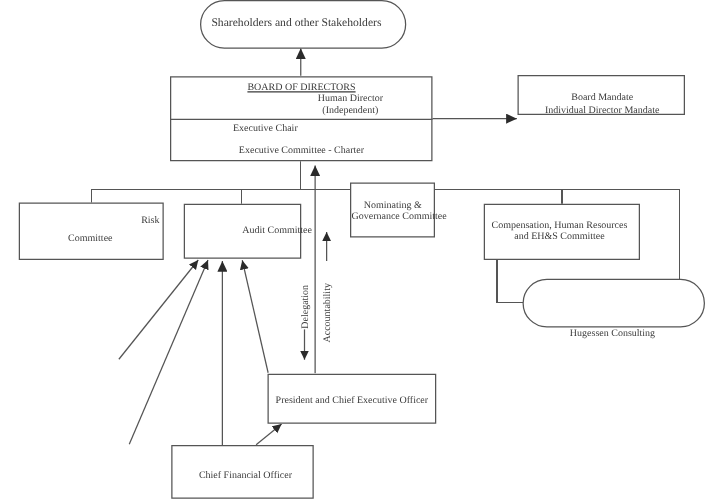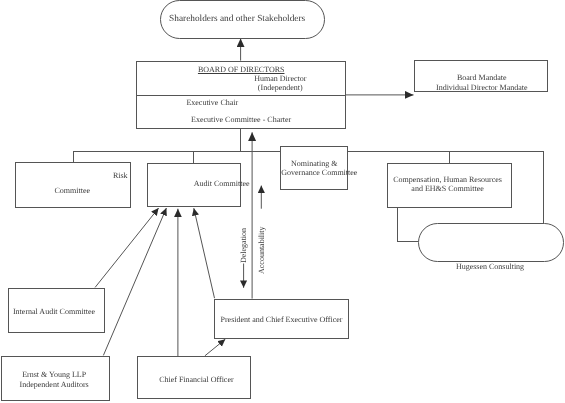--- a/index.html
+++ b/index.html
@@ -100,28 +100,21 @@
 
   <div class="node" style="left:386.9px;top:162.9px;width:125.4px;height:45.4px;display:block;">
     <div class="tl" style="top:12.0px;left:-2px;">Compensation, Human Resources</div>
     <div class="tl" style="top:21.4px;left:-2px;">and EH&amp;S Committee</div>
   </div>
 
   <div class="node rounded" style="left:417.5px;top:222.8px;width:146px;height:39.2px;display:block;">
     <div class="tl" style="top:15.4px;left:-0.5px;margin-top:24px;">Hugessen Consulting</div>
   </div>
 
-  <div class="node" style="left:7.5px;top:287.5px;width:97.1px;height:45.8px;display:block;">
-    <div class="tl" style="top:19.9px;left:-2px;">Internal Audit Committee</div>
-  </div>
 
-  <div class="node" style="left:0.7px;top:356.3px;width:109.7px;height:44.4px;display:block;">
-    <div class="tl" style="top:14.1px;left:-1.4px;">Ernst &amp; Young LLP</div>
-    <div class="tl" style="top:23.4px;left:-1.4px;">Independent Auditors</div>
-  </div>
 
   <div class="node" style="left:214.2px;top:298.6px;width:134.6px;height:40.1px;display:block;">
     <div class="tl" style="top:16.4px;left:0px;">President and Chief Executive Officer</div>
   </div>
 
   <div class="node" style="left:136.7px;top:356.2px;width:114px;height:42.8px;display:block;">
     <div class="tl" style="top:19.0px;left:2.7px;">Chief Financial Officer</div>
   </div>
 
   <div class="vlabel" style="left:240px;top:263.2px;transform:rotate(-90deg);">Delegation</div>

